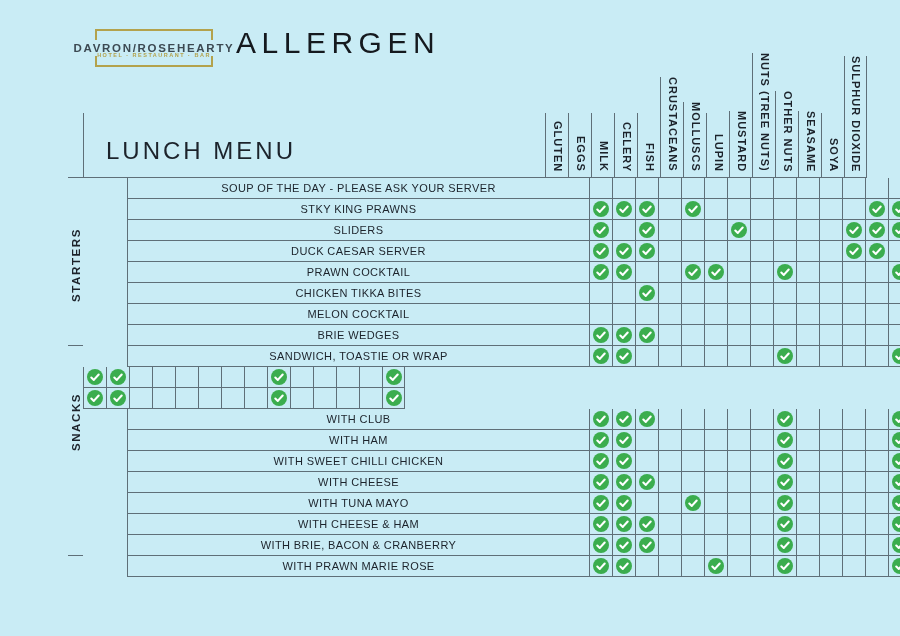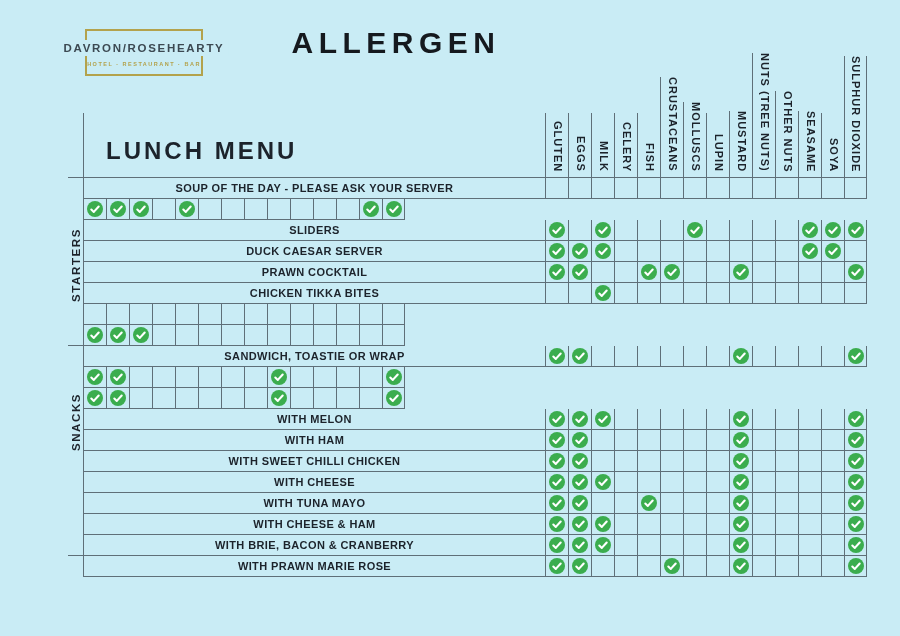--- a/index.html
+++ b/index.html
@@ -17,58 +17,58 @@
   body{
     position:relative;
     background:var(--background);
     font-family:"Liberation Sans",sans-serif;
     overflow:hidden;
     color:var(--ink);
   }
 
   
   .logo-frame{
-    position:absolute;left:85px;top:29px;width:118px;height:47px;
+    position:absolute;left:95px;top:29px;width:118px;height:38px;
     border:2px solid var(--logo-gold);
   }
   .logo-name{
     position:absolute;left:50%;top:9px;transform:translateX(-50%);
     background:var(--background);
     white-space:nowrap;font-size:11.5px;font-weight:600;letter-spacing:1.7px;
     color:var(--logo-text);padding:2px 4px;
   }
   .logo-tagline{
     position:absolute;left:50%;bottom:7px;transform:translateX(-50%);
     white-space:nowrap;font-size:5.5px;font-weight:700;letter-spacing:1.5px;
     color:var(--logo-gold);
   }
 
   
   .poster-title{
     position:absolute;left:236px;top:22px;width:320px;
-    text-align:center;color:var(--title-ink);
-    font-size:30px;font-weight:700;letter-spacing:5.5px;line-height:41px;
+    color:var(--title-ink);
+    font-size:30px;font-weight:400;letter-spacing:5.5px;line-height:41px;
     white-space:nowrap;
   }
 
   
   .allergen-table{position:absolute;left:68px;top:178px;}
 
   .hrow{
     position:absolute;bottom:100%;left:0;
     display:flex;align-items:flex-end;
   }
   .h-spacer{width:15px;height:9px;border-bottom:1px solid var(--grid-line);}
   .h-lunch{
     width:462px;min-height:65px;
     border-left:1px solid var(--grid-line);
     border-bottom:1px solid var(--grid-line);
     display:flex;align-items:flex-end;
     padding:0 0 12px 22px;
-    font-size:24px;font-weight:700;letter-spacing:3px;color:var(--ink);
+    font-size:24px;font-weight:400;letter-spacing:3px;color:var(--ink);
     white-space:nowrap;
   }
   .h-alg{
     width:23px;min-height:65px;
     border-left:1px solid var(--grid-line);
     border-bottom:1px solid var(--grid-line);
     display:flex;align-items:flex-end;justify-content:center;
     padding-bottom:5px;
   }
   .h-alg.last{border-right:1px solid var(--grid-line);}
@@ -79,22 +79,23 @@
   }
 
   .row{display:flex;height:21px;}
   .gutter{width:15px;}
   .row.group-end .gutter{border-bottom:1px solid var(--grid-line);}
   .menu-cell{
     width:462px;
     border-left:1px solid var(--grid-line);
     border-bottom:1px solid var(--grid-line);
     display:flex;align-items:center;justify-content:center;
-    font-size:11px;font-weight:700;letter-spacing:0.4px;color:var(--ink);
+    font-size:11px;font-weight:400;letter-spacing:0.4px;color:var(--ink);
     white-space:nowrap;
+    margin-left:44px;
   }
   .check-cell{
     width:23px;
     border-left:1px solid var(--grid-line);
     border-bottom:1px solid var(--grid-line);
     display:flex;align-items:center;justify-content:center;
   }
   .check-cell.last{border-right:1px solid var(--grid-line);}
 
   .vlabel{
@@ -181,20 +182,21 @@
         <div class="check-cell"></div>
         <div class="check-cell"></div>
         <div class="check-cell"></div>
         <div class="check-cell"></div>
         <div class="check-cell"></div>
         <div class="check-cell"></div>
         <div class="check-cell last"></div>
       </div>
       <div class="row">
         <div class="gutter"></div>
+        <div class="menu-cell">STKY KING PRAWNS</div>
         <div class="check-cell">
           <svg width="16" height="16" viewBox="0 0 16 16">
             <circle cx="8" cy="8" r="8" style="fill:var(--check-green)"></circle>
             <path d="M4.3 8.5l2.5 2.4 4.9-5.4" style="stroke:var(--check-mark);stroke-width:2.1;fill:none;stroke-linecap:round;stroke-linejoin:round"></path>
           </svg>
         </div>
         <div class="check-cell">
           <svg width="16" height="16" viewBox="0 0 16 16">
             <circle cx="8" cy="8" r="8" style="fill:var(--check-green)"></circle>
             <path d="M4.3 8.5l2.5 2.4 4.9-5.4" style="stroke:var(--check-mark);stroke-width:2.1;fill:none;stroke-linecap:round;stroke-linejoin:round"></path>
@@ -390,37 +392,39 @@
         <div class="check-cell"></div>
         <div class="check-cell"></div>
         <div class="check-cell"></div>
         <div class="check-cell"></div>
         <div class="check-cell"></div>
         <div class="check-cell"></div>
         <div class="check-cell last"></div>
       </div>
       <div class="row">
         <div class="gutter"></div>
+        <div class="menu-cell">MELON COCKTAIL</div>
         <div class="check-cell"></div>
         <div class="check-cell"></div>
         <div class="check-cell"></div>
         <div class="check-cell"></div>
         <div class="check-cell"></div>
         <div class="check-cell"></div>
         <div class="check-cell"></div>
         <div class="check-cell"></div>
         <div class="check-cell"></div>
         <div class="check-cell"></div>
         <div class="check-cell"></div>
         <div class="check-cell"></div>
         <div class="check-cell"></div>
         <div class="check-cell last"></div>
       </div>
       <div class="row group-end">
         <div class="gutter"></div>
+        <div class="menu-cell">BRIE WEDGES</div>
         <div class="check-cell">
           <svg width="16" height="16" viewBox="0 0 16 16">
             <circle cx="8" cy="8" r="8" style="fill:var(--check-green)"></circle>
             <path d="M4.3 8.5l2.5 2.4 4.9-5.4" style="stroke:var(--check-mark);stroke-width:2.1;fill:none;stroke-linecap:round;stroke-linejoin:round"></path>
           </svg>
         </div>
         <div class="check-cell">
           <svg width="16" height="16" viewBox="0 0 16 16">
             <circle cx="8" cy="8" r="8" style="fill:var(--check-green)"></circle>
             <path d="M4.3 8.5l2.5 2.4 4.9-5.4" style="stroke:var(--check-mark);stroke-width:2.1;fill:none;stroke-linecap:round;stroke-linejoin:round"></path>
@@ -551,21 +555,21 @@
         <div class="check-cell"></div>
         <div class="check-cell last">
           <svg width="16" height="16" viewBox="0 0 16 16">
             <circle cx="8" cy="8" r="8" style="fill:var(--check-green)"></circle>
             <path d="M4.3 8.5l2.5 2.4 4.9-5.4" style="stroke:var(--check-mark);stroke-width:2.1;fill:none;stroke-linecap:round;stroke-linejoin:round"></path>
           </svg>
         </div>
       </div>
       <div class="row">
         <div class="gutter"></div>
-        <div class="menu-cell">WITH MELON</div>
+        <div class="menu-cell">WITH CLUB</div>
         <div class="check-cell">
           <svg width="16" height="16" viewBox="0 0 16 16">
             <circle cx="8" cy="8" r="8" style="fill:var(--check-green)"></circle>
             <path d="M4.3 8.5l2.5 2.4 4.9-5.4" style="stroke:var(--check-mark);stroke-width:2.1;fill:none;stroke-linecap:round;stroke-linejoin:round"></path>
           </svg>
         </div>
         <div class="check-cell">
           <svg width="16" height="16" viewBox="0 0 16 16">
             <circle cx="8" cy="8" r="8" style="fill:var(--check-green)"></circle>
             <path d="M4.3 8.5l2.5 2.4 4.9-5.4" style="stroke:var(--check-mark);stroke-width:2.1;fill:none;stroke-linecap:round;stroke-linejoin:round"></path>

